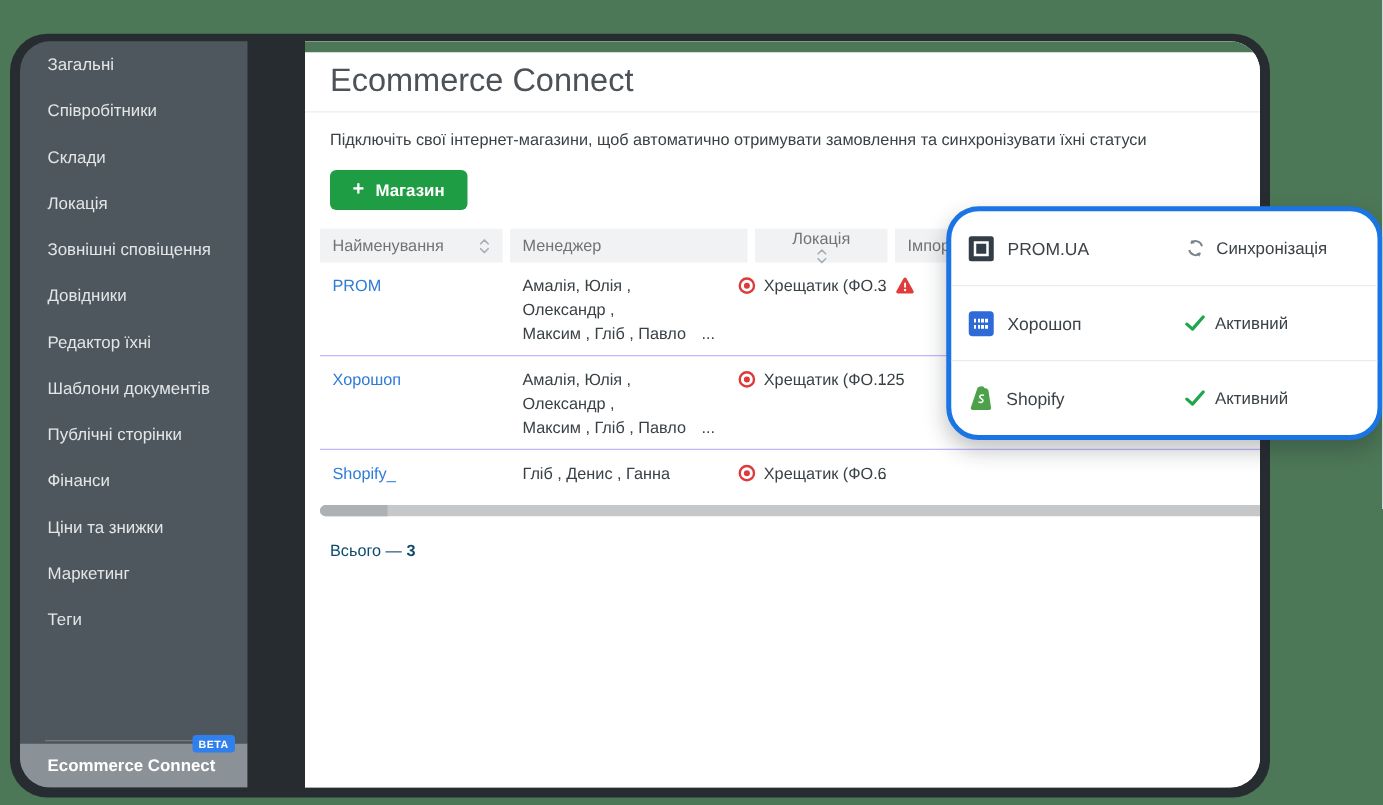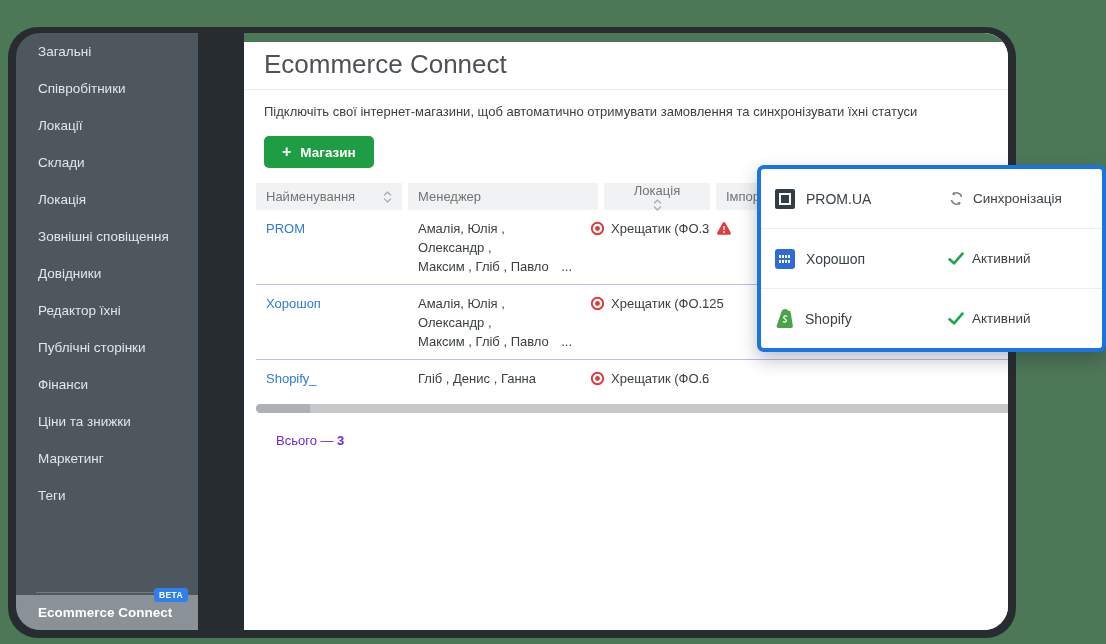--- a/index.html
+++ b/index.html
@@ -47,26 +47,26 @@
   .td.c1{width:146px;} .td.c2{width:166px;position:relative;} .td.c3{width:106px;} .td.c4{flex:1;}
   .store-link{color:#2e7cd6;cursor:pointer;text-decoration:none;}
   .mdots{position:absolute;right:2px;bottom:0;color:#3a4145;}
   .loc{display:flex;align-items:center;gap:6px;white-space:nowrap;}
   .imp{display:flex;align-items:center;gap:7px;}
 
   .hscrollbar{margin:8px 0 0 12px;width:792px;height:9px;border-radius:5px;background:#c5c7c9;
               position:relative;cursor:pointer;}
   .hscrollbar .cap{position:absolute;left:0;top:0;bottom:0;width:54px;background:#aeb1b4;border-radius:5px 0 0 5px;}
 
-  .total-line{margin:20px 0 0 32px;font-size:13px;color:#6d28d9;}
+  .total-line{margin:20px 0 0 20px;font-size:13px;color:#0c4a6e;}
   .total-line b{font-weight:700;}
 
   
   .callout{position:absolute;left:757px;top:165px;width:349px;height:187px;box-sizing:border-box;
-           background:#fff;border:4px solid #1b74e4;border-radius:7px;display:flex;flex-direction:column;
+           background:#fff;border:4px solid #1b74e4;border-radius:26px;display:flex;flex-direction:column;
            box-shadow:0 8px 18px rgba(20,30,40,.28);overflow:hidden;}
   .co-row{flex:1;display:flex;align-items:center;justify-content:space-between;padding:0 14px 0 14px;}
   .co-row + .co-row{border-top:1px solid #ececec;}
   .co-left{display:flex;align-items:center;gap:11px;font-size:14px;color:#3b4247;}
   .co-right{width:140px;display:flex;align-items:center;gap:8px;font-size:13.5px;color:#3b4247;}
 
   
   .prom-ic{width:20px;height:20px;background:#323d46;border-radius:2px;display:flex;align-items:center;justify-content:center;}
   .prom-ic div{width:8px;height:8px;border:2.5px solid #fff;}
   .horo-ic{width:20px;height:20px;background:#2e6bd8;border-radius:3px;display:flex;flex-direction:column;
@@ -82,36 +82,36 @@
   <div class="window">
 
     <div class="sidebar">
       <div class="side-item">
           <span>Загальні</span>
         </div>
       <div class="side-item">
           <span>Співробітники</span>
         </div>
       <div class="side-item">
-          <span>Локації</span>
-        </div>
-      <div class="side-item">
           <span>Склади</span>
         </div>
       <div class="side-item">
           <span>Локація</span>
         </div>
       <div class="side-item">
           <span>Зовнішні сповіщення</span>
         </div>
       <div class="side-item">
           <span>Довідники</span>
         </div>
       <div class="side-item">
           <span>Редактор їхні</span>
+        </div>
+      <div class="side-item">
+          <span>Шаблони документів</span>
         </div>
       <div class="side-item">
           <span>Публічні сторінки</span>
         </div>
       <div class="side-item">
           <span>Фінанси</span>
         </div>
       <div class="side-item">
           <span>Ціни та знижки</span>
         </div>

